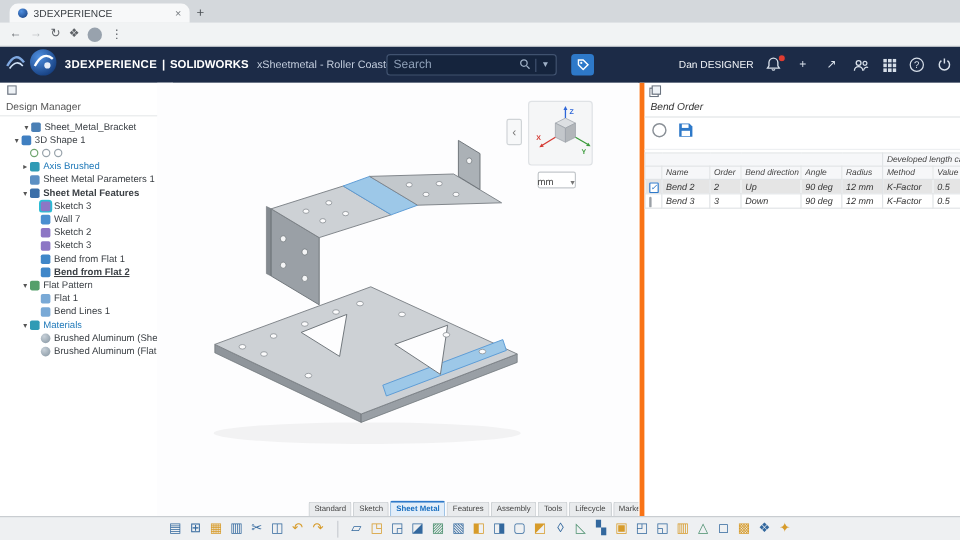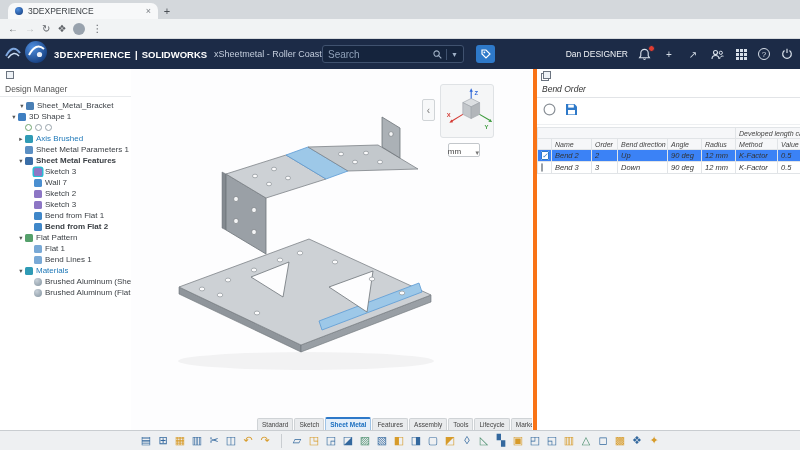--- a/index.html
+++ b/index.html
@@ -53,21 +53,21 @@
   .tw { width:8px; flex:none; font-size:6.5px; color:#555; text-align:center; }
   .ti { width:8px; height:8px; border-radius:1.5px; flex:none; margin-right:3px; }
   .tl { overflow:hidden; text-overflow:ellipsis; }
   .ic-root{background:#4a7fb5;} .ic-shape{background:#3f7fc1;} .ic-axis{background:#2f9bb5;}
   .ic-params{background:#5b8fc3;} .ic-feat{background:#3a6ea8;} .ic-sketch{background:#8d76c5;}
   .ic-wall{background:#4a8fd0;} .ic-bend{background:#3f87c9;} .ic-flatp{background:#55a06b;}
   .ic-flat{background:#79a9d6;} .ic-mat{background:#2f9bb5;}
   .ic-ball{background:radial-gradient(circle at 35% 30%, #c7d0d8, #8494a0); border-radius:50%; }
   .hl { box-shadow:0 0 0 1.5px #2bbcd4; }
   .tblue { color:#1e78b8; } .tbold { font-weight:bold; }
-  .tactive { font-weight:bold; }
+  .tactive { font-weight:bold; text-decoration:underline; }
   .dotc { width:7px; height:7px; border-radius:50%; border:1.5px solid #98a3ab; margin-right:3px; flex:none; }
   .dotc.g { border-color:#6fa56f; }
 
   
   .viewport { position:absolute; top:69px; left:131px; width:401px; bottom:20px; background:#fdfdfe; overflow:hidden; }
   .vpsvg { position:absolute; inset:0; }
   .collapsebtn { position:absolute; right:97px; top:30px; width:13px; height:22px; background:#f7f8f9; border:1px solid #d0d4d7; border-radius:2px; color:#777; font-size:10px; display:flex; align-items:center; justify-content:center; }
   .triadbox { position:absolute; right:38px; top:15px; width:54px; height:54px; background:#f5f6f7; border:1px solid #dfe2e5; border-radius:3px; }
   .unitsbox { position:absolute; right:52px; top:74px; width:32px; height:14px; background:#fff; border:1px solid #c3c7cb; border-radius:2px; display:flex; align-items:flex-end; justify-content:center; gap:13px; font-size:8px; color:#444; }
   .unitsbox .chev2 { font-size:6px; color:#777; }
@@ -77,21 +77,21 @@
 
   
   .rightpanel { position:absolute; top:69px; left:533px; right:0; bottom:20px; background:#fff; border-left:4px solid #f97316; overflow:hidden;font-style:italic; }
   .rp-strip { height:14px; display:flex; align-items:center; padding:0 4px; }
   .rp-title { font-size:8.5px; color:#333; padding:1px 5px 3px 5px; border-bottom:1px solid #e2e4e7; }
   .rp-actions { display:flex; align-items:center; gap:9px; padding:4px 6px; border-bottom:1px solid #eef0f2; }
   table.bt { border-collapse:collapse; width:100%; table-layout:fixed; margin-top:2px; }
   .bt th, .bt td { border:1px solid #e1e4e7; padding:0 3px; height:11px; font-size:7px; font-weight:normal; text-align:left; color:#444; white-space:nowrap; overflow:hidden; }
   .bt td { font-size:7.5px; color:#333; height:12px; }
   .bt thead th { background:#f6f7f9; }
-  .bt tr.sel td { background:#3b82f6; }
+  .bt tr.sel td { background:#e5e5e5; }
   .cbx { width:7px; height:7px; border:1px solid #9aa0a6; border-radius:1px; background:#fff; font-size:7px; line-height:7px; text-align:center; color:#2e79c9; }
   .cbx.on { border-color:#2e79c9; }
 
   
   .toolbar { position:absolute; left:0; right:0; bottom:0; height:20px; background:#eef0f2; border-top:1px solid #c9cdd1; display:flex; align-items:center; justify-content:center; }
   .tgroup { display:flex; align-items:center; padding:0 7px; }
   .tsep { width:1px; height:14px; background:#c9cdd1; }
   .tbi { width:17px; height:16px; display:flex; align-items:center; justify-content:center; font-size:11px; line-height:1; }
   .cA { color:#33689e; } .cB { color:#d79b2a; } .cC { color:#4b8f6e; }
 </style>

